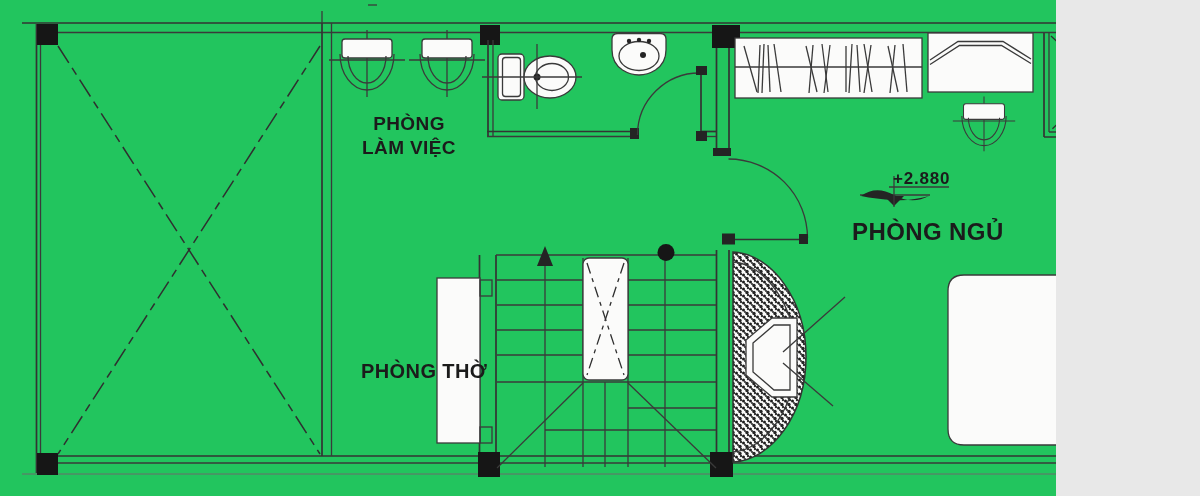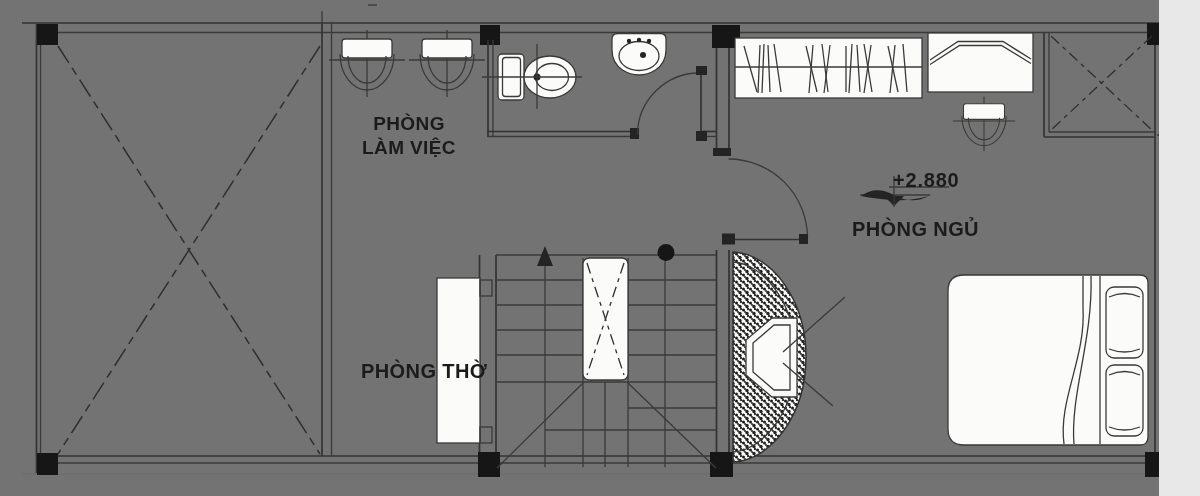--- a/index.html
+++ b/index.html
@@ -1,38 +1,38 @@
 <!DOCTYPE html>
 <html><head>
 <meta charset="utf-8">
 <style>
   html,body{margin:0;padding:0;background:#e8e8e8;}
   .stage{
-    position:relative; width:1159px; height:496px; overflow:hidden;
-    background:#737373;
+    position:relative; width:1056px; height:496px; overflow:hidden;
+    background:#22c55e;
     font-family:"Liberation Sans", sans-serif;
   }
   .stage svg{position:absolute;left:0;top:0;}
   .ln{stroke:#3a3a3a;fill:none;stroke-width:1.3;stroke-linecap:butt;}
   .wall{stroke:#333;fill:none;stroke-width:1.7;}
   .thin{stroke:#6b6b6b;fill:none;stroke-width:1;}
   .dashx{stroke:#2f2f2f;fill:none;stroke-width:1.5;stroke-dasharray:20 6 8 6;}
   .dashs{stroke:#2f2f2f;fill:none;stroke-width:1.3;stroke-dasharray:11 5 4 5;}
   .col{fill:#161616;stroke:none;}
   .blk{fill:#242424;stroke:none;}
   .wht{fill:#fbfbfa;}
   .room-label{
     position:absolute; font-weight:bold; color:#1b1b1b;
     letter-spacing:0.4px; white-space:nowrap;
   }
   .lbl-work{left:360px; top:112px; width:98px; font-size:19px; line-height:24px;
     text-align:center; white-space:normal;}
   .lbl-worship{left:361px; top:360px; font-size:20px;}
-  .lbl-bedroom{left:852px; top:218px; font-size:20px;}
-  .lbl-level{left:893px; top:169px; font-size:20px; letter-spacing:0.8px;}
+  .lbl-bedroom{left:852px; top:218px; font-size:24px;}
+  .lbl-level{left:893px; top:169px; font-size:17px; letter-spacing:0.8px;}
 </style>
 </head>
 <body>
 
 <div class="stage">
 <svg width="1200" height="496" viewBox="0 0 1200 496">
   <defs>
     <g id="seat">
       <line class="ln" x1="-38" y1="0" x2="38" y2="0"></line>
       <line class="ln" x1="0" y1="-30" x2="0" y2="37"></line>

